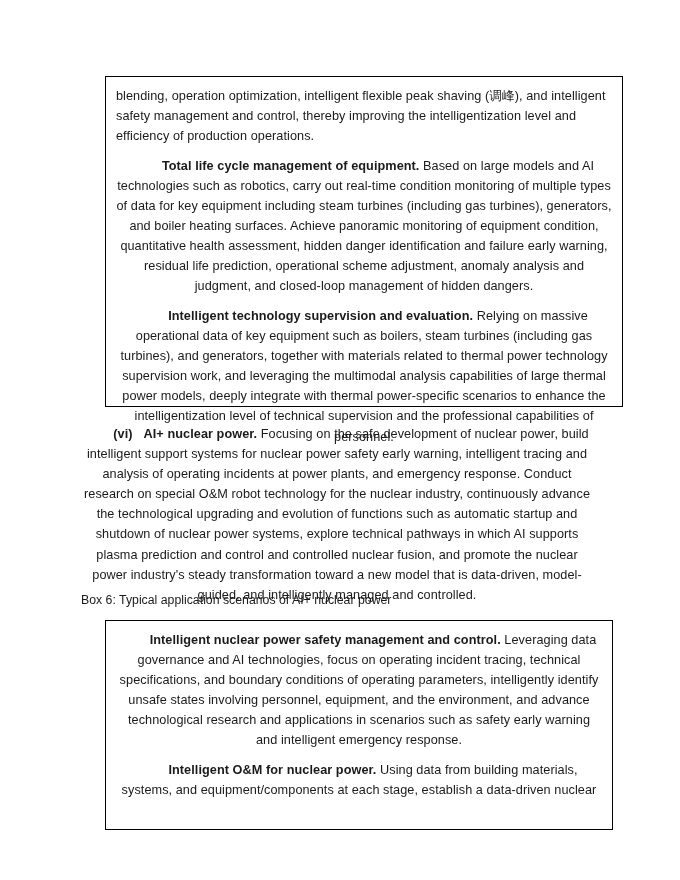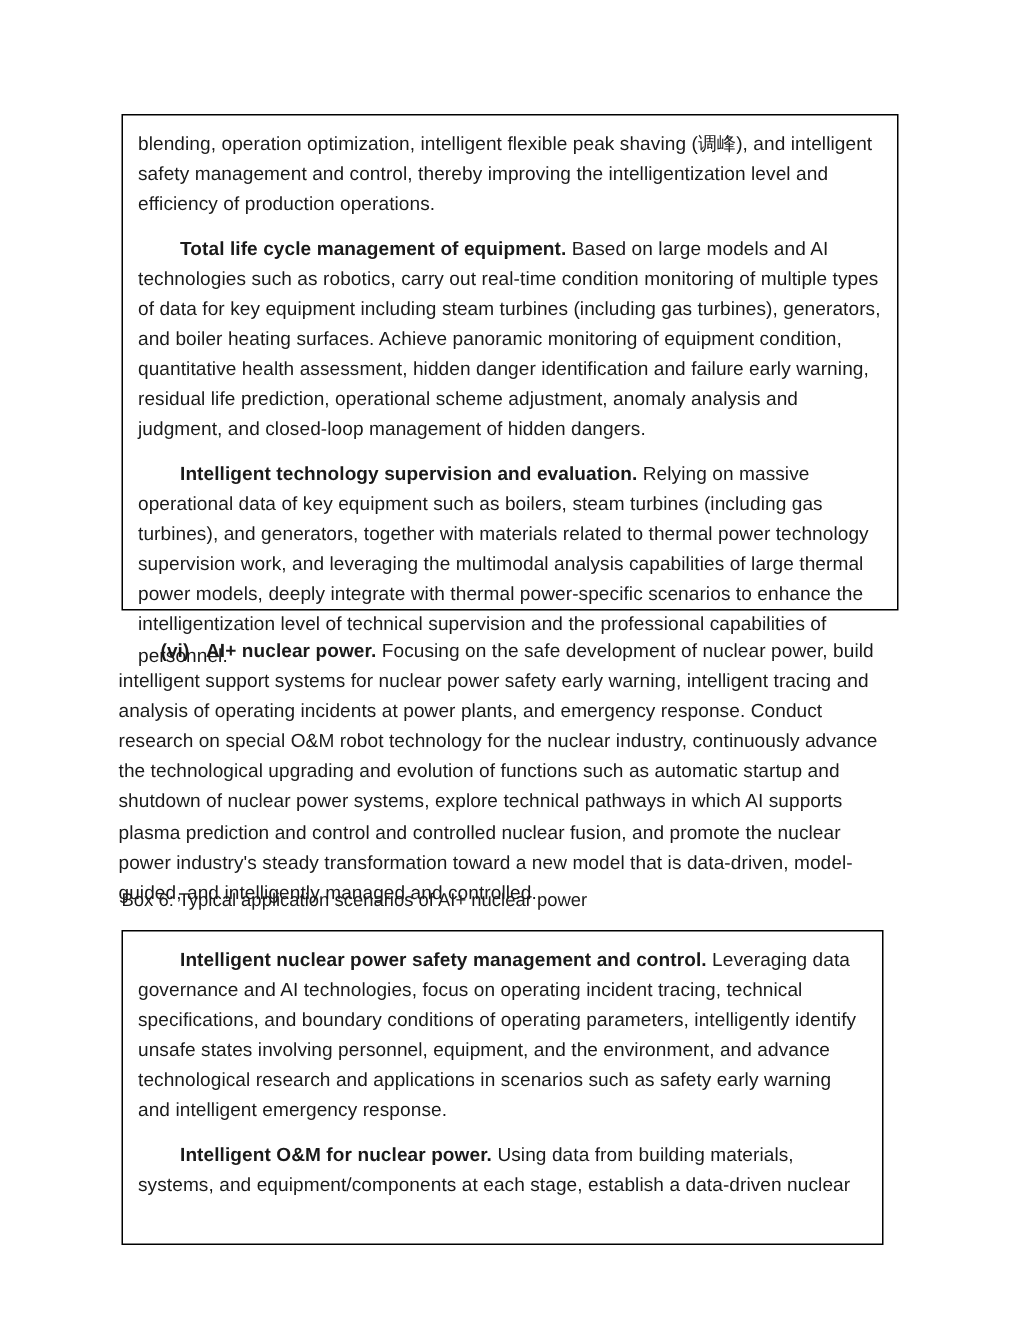--- a/index.html
+++ b/index.html
@@ -25,20 +25,21 @@
     box-sizing: border-box;
   }
 
   
   .callout-box {
     position: absolute;
     box-sizing: border-box;
     border: 1px solid #000000;
     background: #ffffff;
     padding: 9px 10px 8px 5px;
+    margin-left: 24px;
   }
   #box-top {
     left: 81px;
     top: 76px;
     width: 518px;
     height: 331px;
   }
   #box-bottom {
     left: 81px;
     top: 620px;
@@ -56,20 +57,21 @@
   }
   .box-para {
     margin: 0 0 0 0;
     padding: 0 0 0 5px;
   }
   .box-para + .box-para {
     margin-top: 9.5px;
   }
   .indent {
     text-indent: 28px;
+    text-align: center;
   }
   b, .lead {
     font-weight: bold;
   }
 
   
   #body-para {
     position: absolute;
     left: 79px;
     top: 424px;

